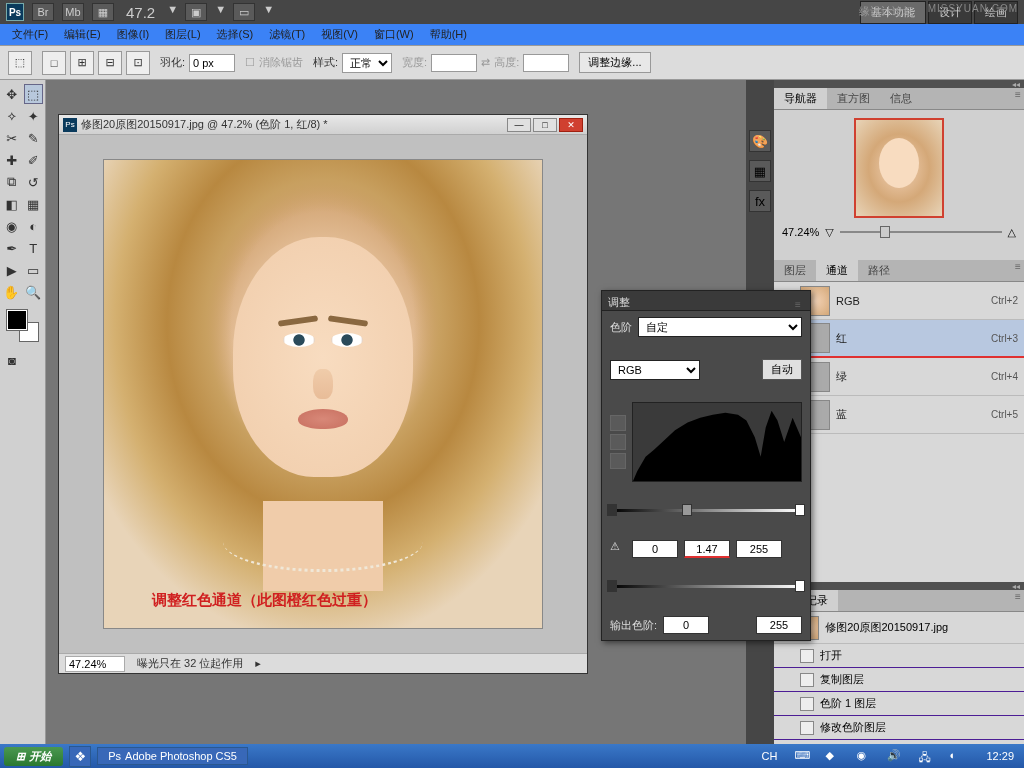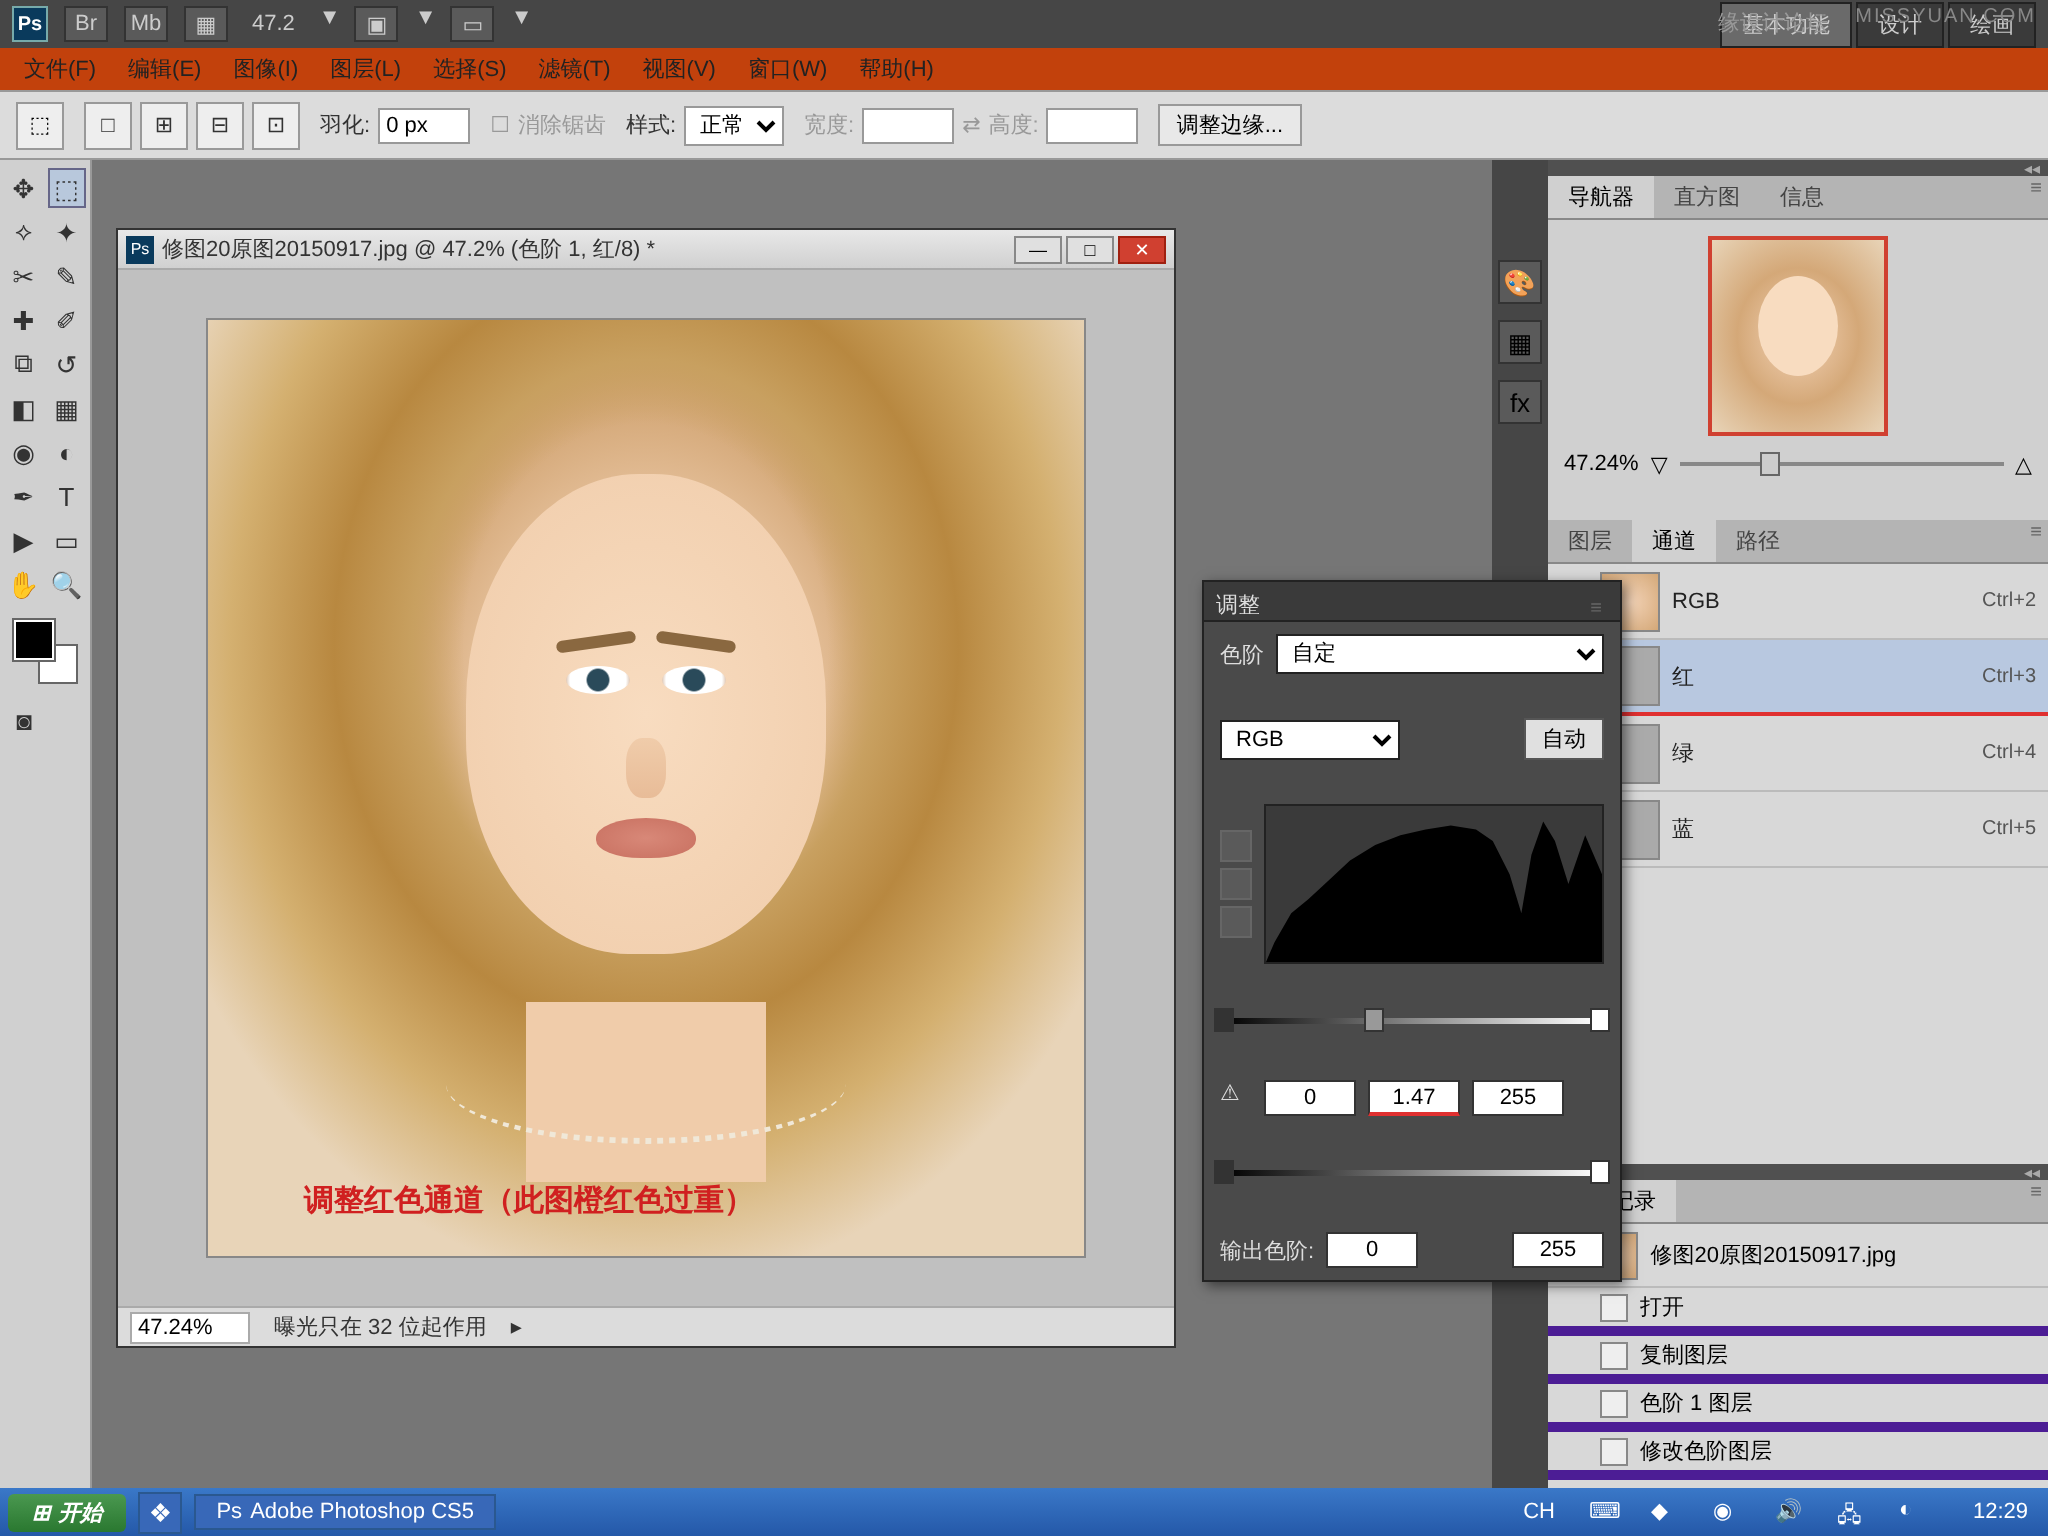--- a/index.html
+++ b/index.html
@@ -1,25 +1,25 @@
 <!DOCTYPE html>
 <html><head>
 <meta charset="utf-8">
 <style>
 *{margin:0;padding:0;box-sizing:border-box;font-family:"Microsoft YaHei","SimSun",Arial,sans-serif;font-size:11px;user-select:none}
 body{width:1024px;height:768px;background:#464646;overflow:hidden}
 .topbar{height:24px;background:#464646;display:flex;align-items:center;padding:0 6px;gap:8px}
 .ps-icon{width:18px;height:18px;background:#0a3a5c;color:#fff;display:flex;align-items:center;justify-content:center;font-weight:bold;font-size:10px;border:1px solid #7aa}
 .tb-btn{width:22px;height:18px;background:#5a5a5a;border:1px solid #333;color:#ccc;display:flex;align-items:center;justify-content:center;cursor:pointer}
-.zoom-lbl{color:#ccc;font-size:11px;padding:0 4px}
+.zoom-lbl{color:#ccc;font-size:15px;padding:0 4px}
 .dropdown-tiny{width:10px;height:18px;color:#ccc;cursor:pointer}
 .workspace-tabs{margin-left:auto;display:flex;gap:2px}
 .ws-tab{padding:3px 10px;background:#3a3a3a;color:#ccc;border:1px solid #222;cursor:pointer}
 .ws-tab.active{background:#6a6a6a}
-.menubar{height:22px;background:#c2410c;display:flex;align-items:center;padding:0 4px;border-bottom:1px solid #999}
+.menubar{height:22px;background:#3b82f6;display:flex;align-items:center;padding:0 4px;border-bottom:1px solid #999}
 .menu-item{padding:2px 8px;color:#222;cursor:pointer}
 .optbar{height:34px;background:#dcdcdc;border-bottom:1px solid #999;display:flex;align-items:center;padding:0 8px;gap:10px}
 .opt-icon{width:24px;height:24px;border:1px solid #999;background:#eee;display:flex;align-items:center;justify-content:center;cursor:pointer}
 .opt-group{display:flex;align-items:center;gap:4px;color:#333}
 .opt-input{width:46px;height:18px;border:1px solid #999;background:#fff;padding:0 3px}
 .opt-select{height:20px;border:1px solid #999;background:#fff;padding:0 3px}
 .opt-dis{color:#999}
 .opt-btn{padding:2px 8px;border:1px solid #999;background:#e8e8e8;cursor:pointer}
 .main{display:flex;height:688px}
 .toolbox{width:46px;background:#d0d0d0;border-right:1px solid #999;padding:4px 2px;display:flex;flex-direction:column;gap:2px}
@@ -72,21 +72,21 @@
 .ch-item.selected.red-underline{border-bottom:2px solid #e03030}
 .eye-icon{width:14px;height:14px}
 .ch-thumb{width:30px;height:30px;background:#aaa;border:1px solid #888}
 .ch-thumb.rgb{background:radial-gradient(#f4d4b8,#d4a878)}
 .ch-name{flex:1;color:#222}
 .ch-key{color:#555;font-size:10px}
 .history{flex:1;display:flex;flex-direction:column}
 .hist-list{flex:1;background:#d8d8d8;overflow:hidden}
 .hist-head{display:flex;align-items:center;height:32px;padding:0 6px;gap:6px;border-bottom:1px solid #bbb}
 .hist-thumb{width:24px;height:24px;background:radial-gradient(#f4d4b8,#d4a878);border:1px solid #888}
-.hist-item{display:flex;align-items:center;height:24px;padding:0 6px 0 26px;gap:6px;border-bottom:5px solid #4c1d95;cursor:pointer}
+.hist-item{display:flex;align-items:center;height:24px;padding:0 6px 0 26px;gap:6px;border-bottom:1px solid #4c1d95;cursor:pointer}
 .hist-ico{width:14px;height:14px;border:1px solid #888;background:#eee}
 
 .adj-panel{position:absolute;left:555px;top:210px;width:210px;background:#4a4a4a;border:1px solid #222;color:#ddd;box-shadow:2px 2px 6px rgba(0,0,0,.5)}
 .adj-head{height:20px;background:#3a3a3a;display:flex;align-items:flex-end;padding:0 6px;font-size:11px;border-bottom:1px solid #222}
 .adj-body{padding:6px 8px;display:flex;flex-direction:column;gap:22px}
 .adj-row{display:flex;align-items:center;gap:6px}
 .adj-select{flex:1;height:20px;background:#fff;color:#000;border:1px solid #222;padding:0 3px}
 .adj-btn{padding:2px 8px;background:#e0e0e0;color:#000;border:1px solid #555;cursor:pointer}
 .eyedrops{display:flex;flex-direction:column;gap:3px}
 .eyedrop{width:16px;height:16px;border:1px solid #666;background:#5a5a5a;cursor:pointer}

